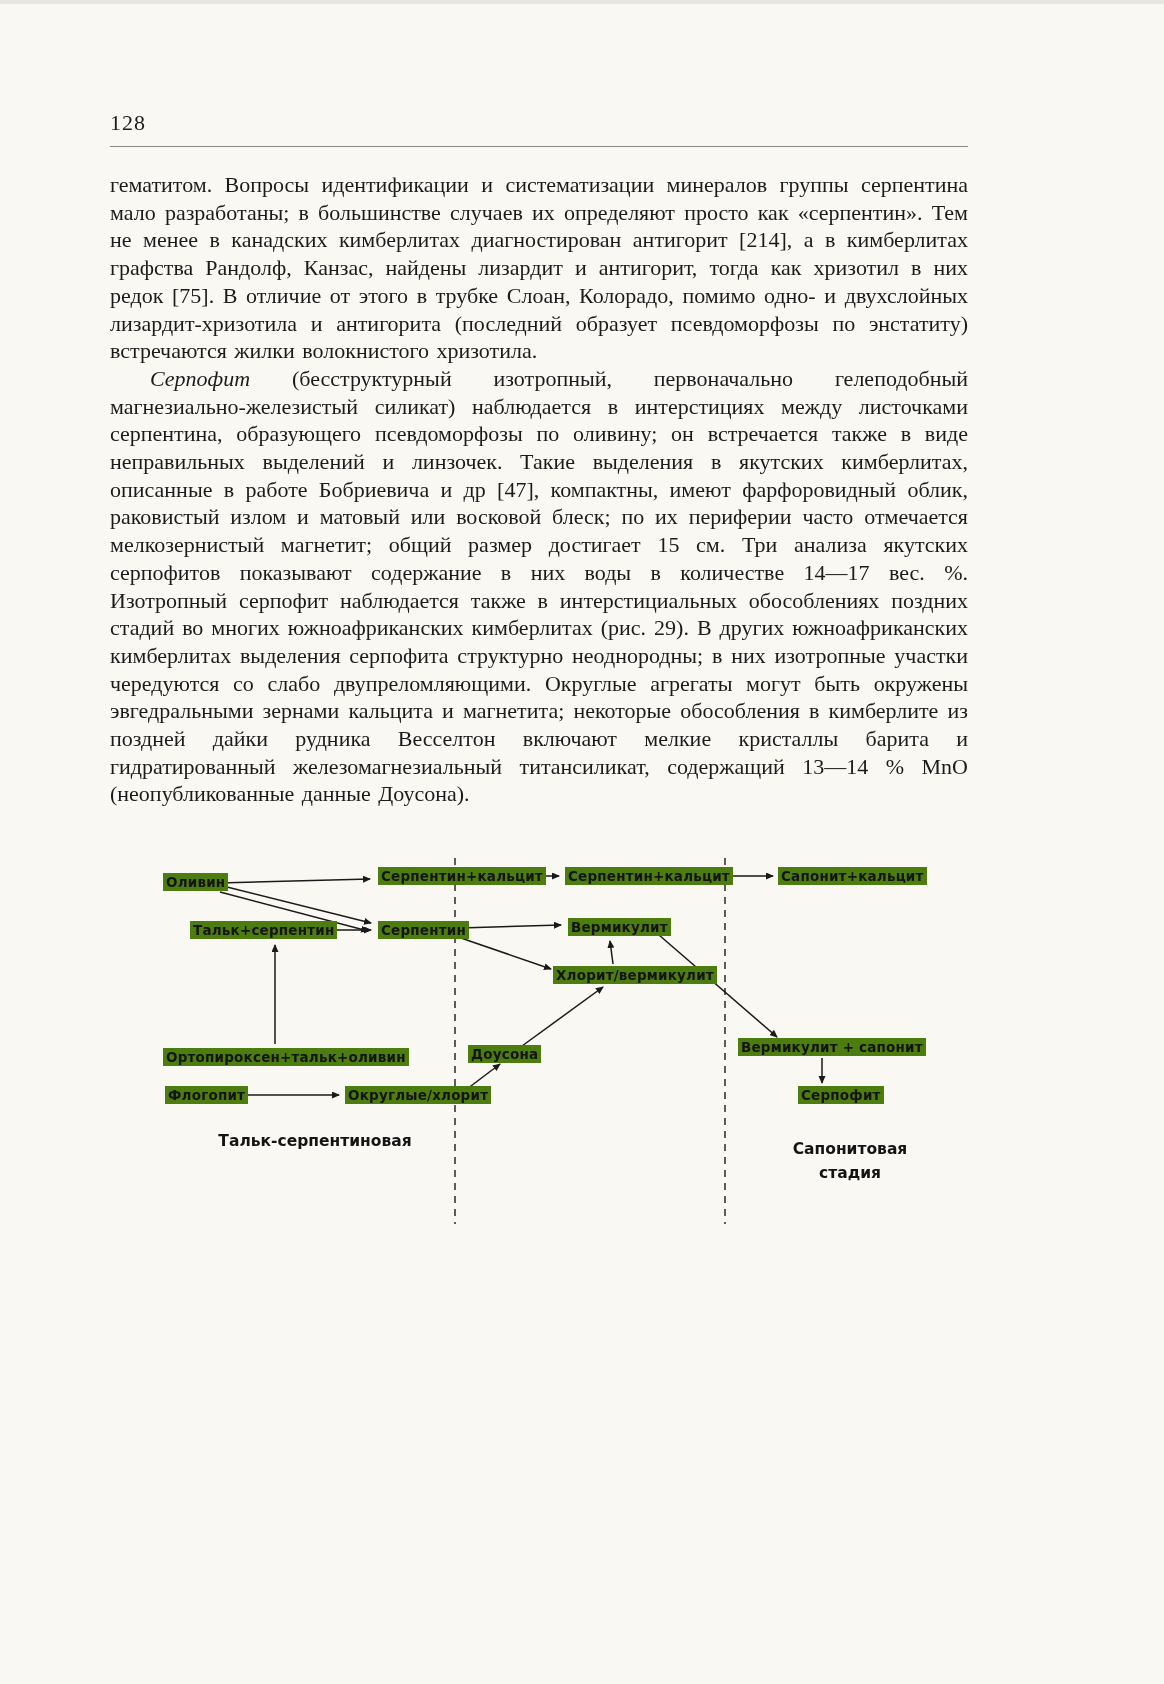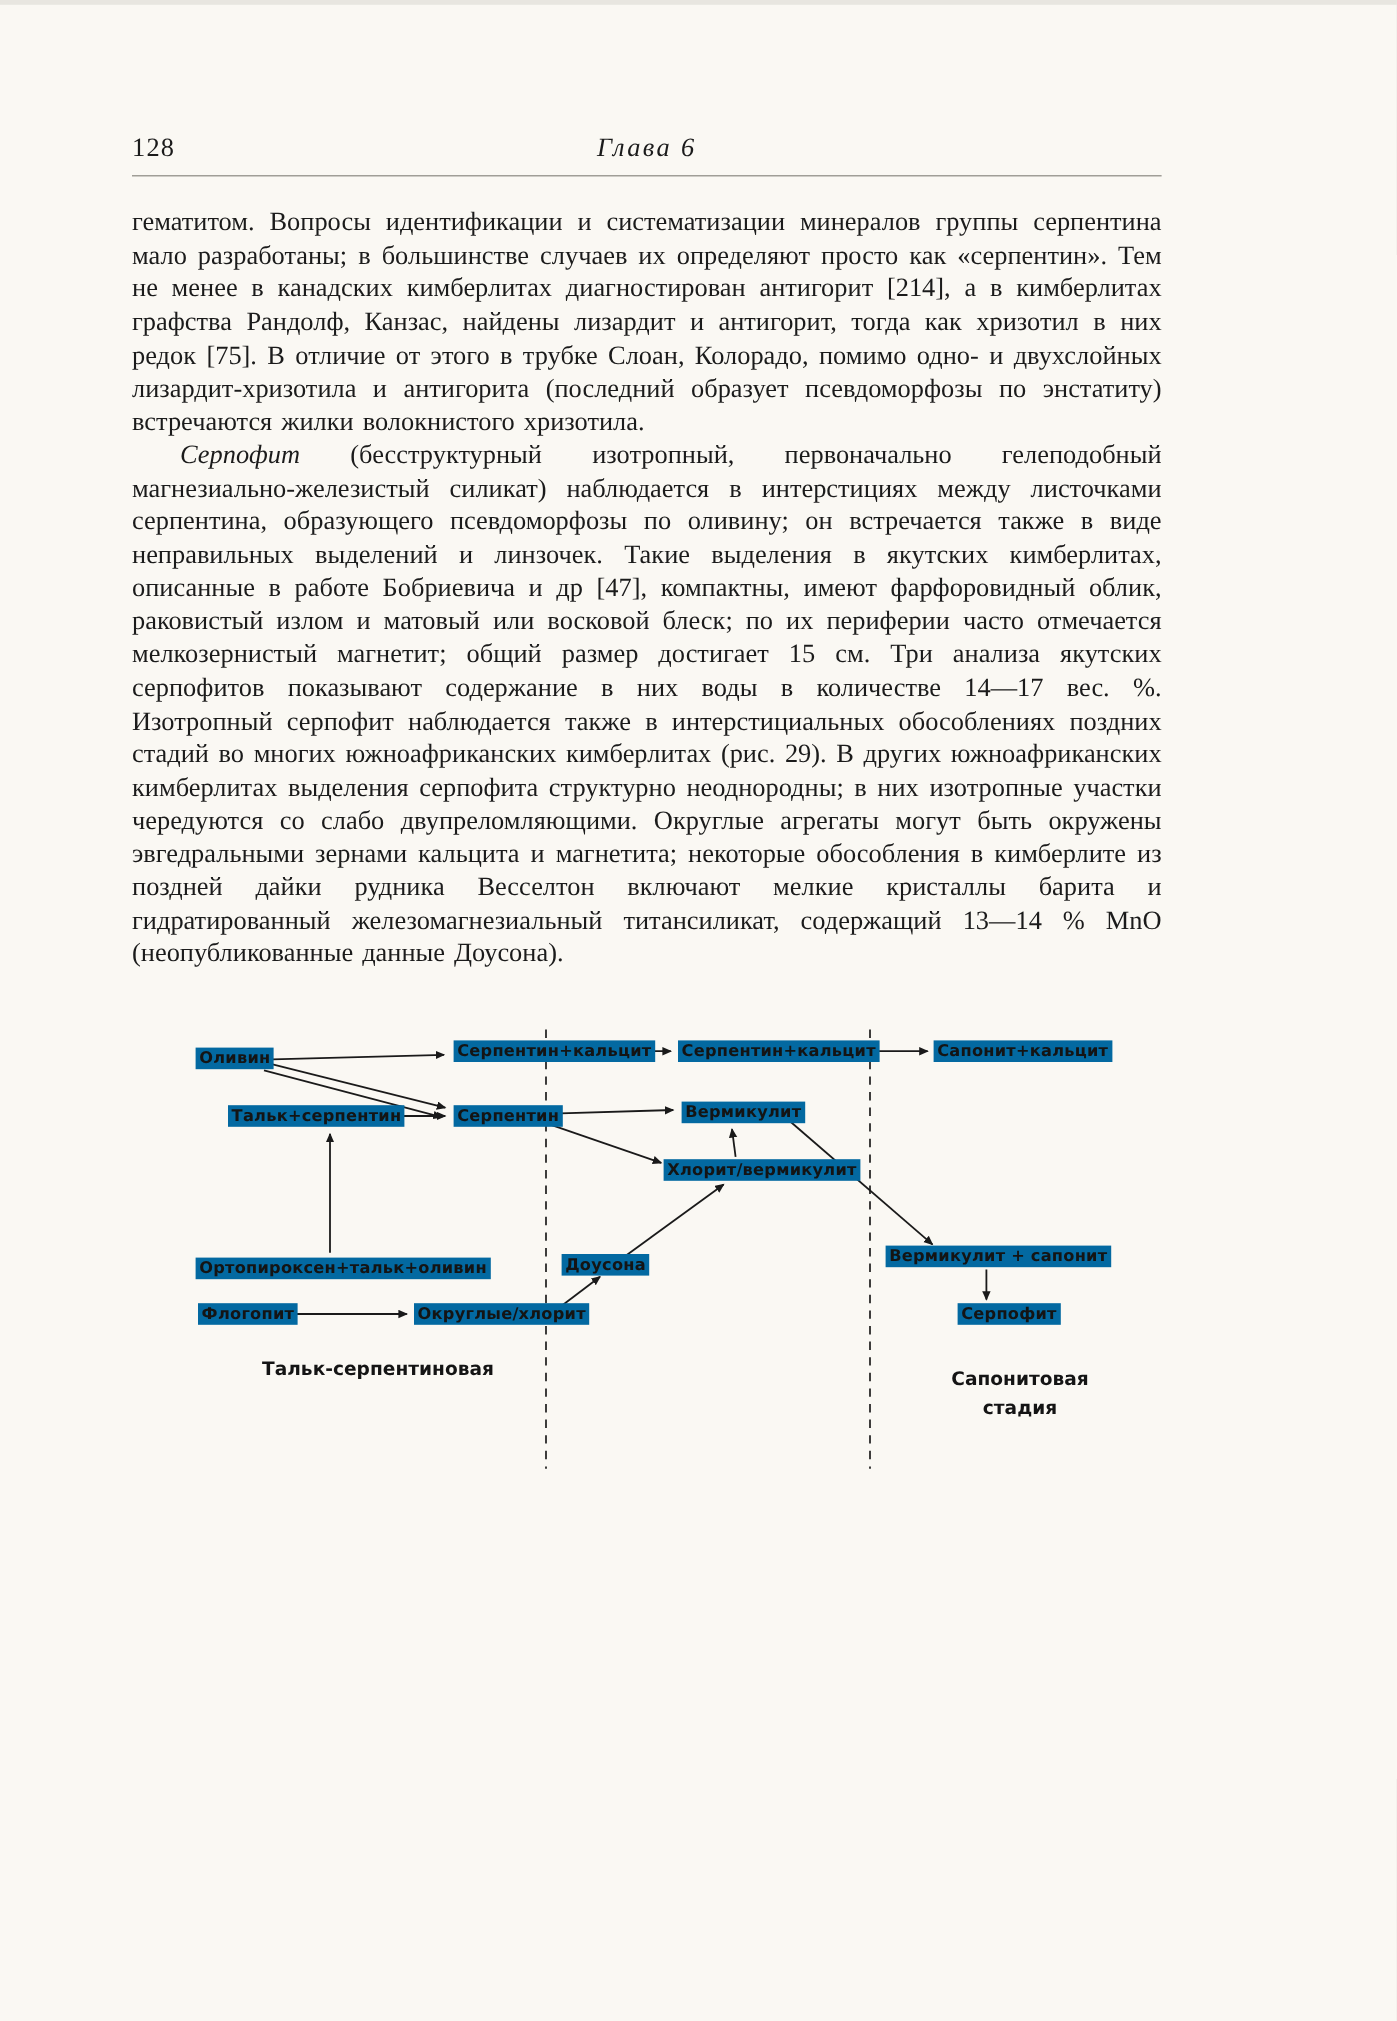--- a/index.html
+++ b/index.html
@@ -56,21 +56,21 @@
     width:858px;
     height:380px;
   }
   .figure svg{position:absolute;left:0;top:0;}
   .node{
     position:absolute;
     font-family:"DejaVu Sans", sans-serif;
     font-weight:700;
     font-size:13.5px;
     letter-spacing:0.2px;
-    background:#0369a1;
+    background:#4d7c0f;
     padding:1px 3px;
     white-space:nowrap;
     color:#141414;
     text-align:right;
   }
   .stage-label{
     position:absolute;
     font-family:"DejaVu Sans", sans-serif;
     font-weight:700;
     font-size:15.5px;
@@ -89,21 +89,20 @@
   .caption-label{letter-spacing:2.5px;}
 </style>
 </head>
 <body>
 
 <div class="page">
   <div class="content">
 
     <div class="running-head">
       <span class="page-number">128</span>
-      <span class="chapter-title">Глава 6</span>
     </div>
     <hr class="head-rule">
 
     <div class="body-text">
       <p>гематитом. Вопросы идентификации и систематизации минералов группы серпентина мало разработаны; в большинстве случаев их определяют просто как «серпентин». Тем не менее в канадских кимберлитах диагностирован антигорит [214], а в кимберлитах графства Рандолф, Канзас, найдены лизардит и антигорит, тогда как хризотил в них редок [75]. В отличие от этого в трубке Слоан, Колорадо, помимо одно- и двухслойных лизардит-хризотила и антигорита (последний образует псевдоморфозы по энстатиту) встречаются жилки волокнистого хризотила.</p>
       <p class="indented"><span class="lead-italic">Серпофит</span><span> (бесструктурный изотропный, первоначально гелеподобный магнезиально-железистый силикат) наблюдается в интерстициях между листочками серпентина, образующего псевдоморфозы по оливину; он встречается также в виде неправильных выделений и линзочек. Такие выделения в якутских кимберлитах, описанные в работе Бобриевича и др [47], компактны, имеют фарфоровидный облик, раковистый излом и матовый или восковой блеск; по их периферии часто отмечается мелкозернистый магнетит; общий размер достигает 15 см. Три анализа якутских серпофитов показывают содержание в них воды в количестве 14—17 вес. %. Изотропный серпофит наблюдается также в интерстициальных обособлениях поздних стадий во многих южноафриканских кимберлитах (рис. 29). В других южноафриканских кимберлитах выделения серпофита структурно неоднородны; в них изотропные участки чередуются со слабо двупреломляющими. Округлые агрегаты могут быть окружены эвгедральными зернами кальцита и магнетита; некоторые обособления в кимберлите из поздней дайки рудника Весселтон включают мелкие кристаллы барита и гидратированный железомагнезиальный титансиликат, содержащий 13—14 % MnO (неопубликованные данные Доусона).</span></p>
     </div>
 
     <div class="figure">
       <svg width="858" height="380" viewBox="0 0 858 380">

